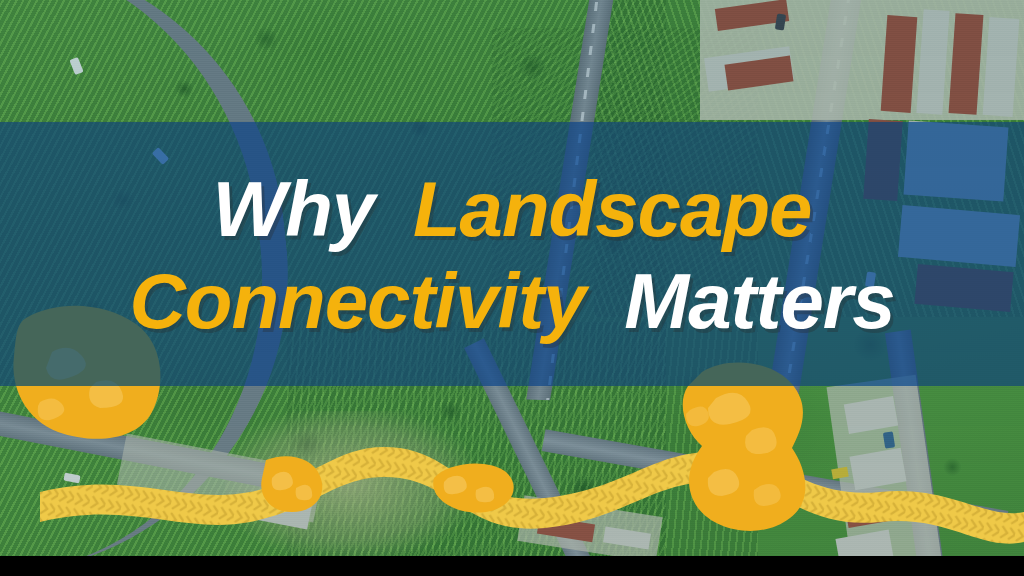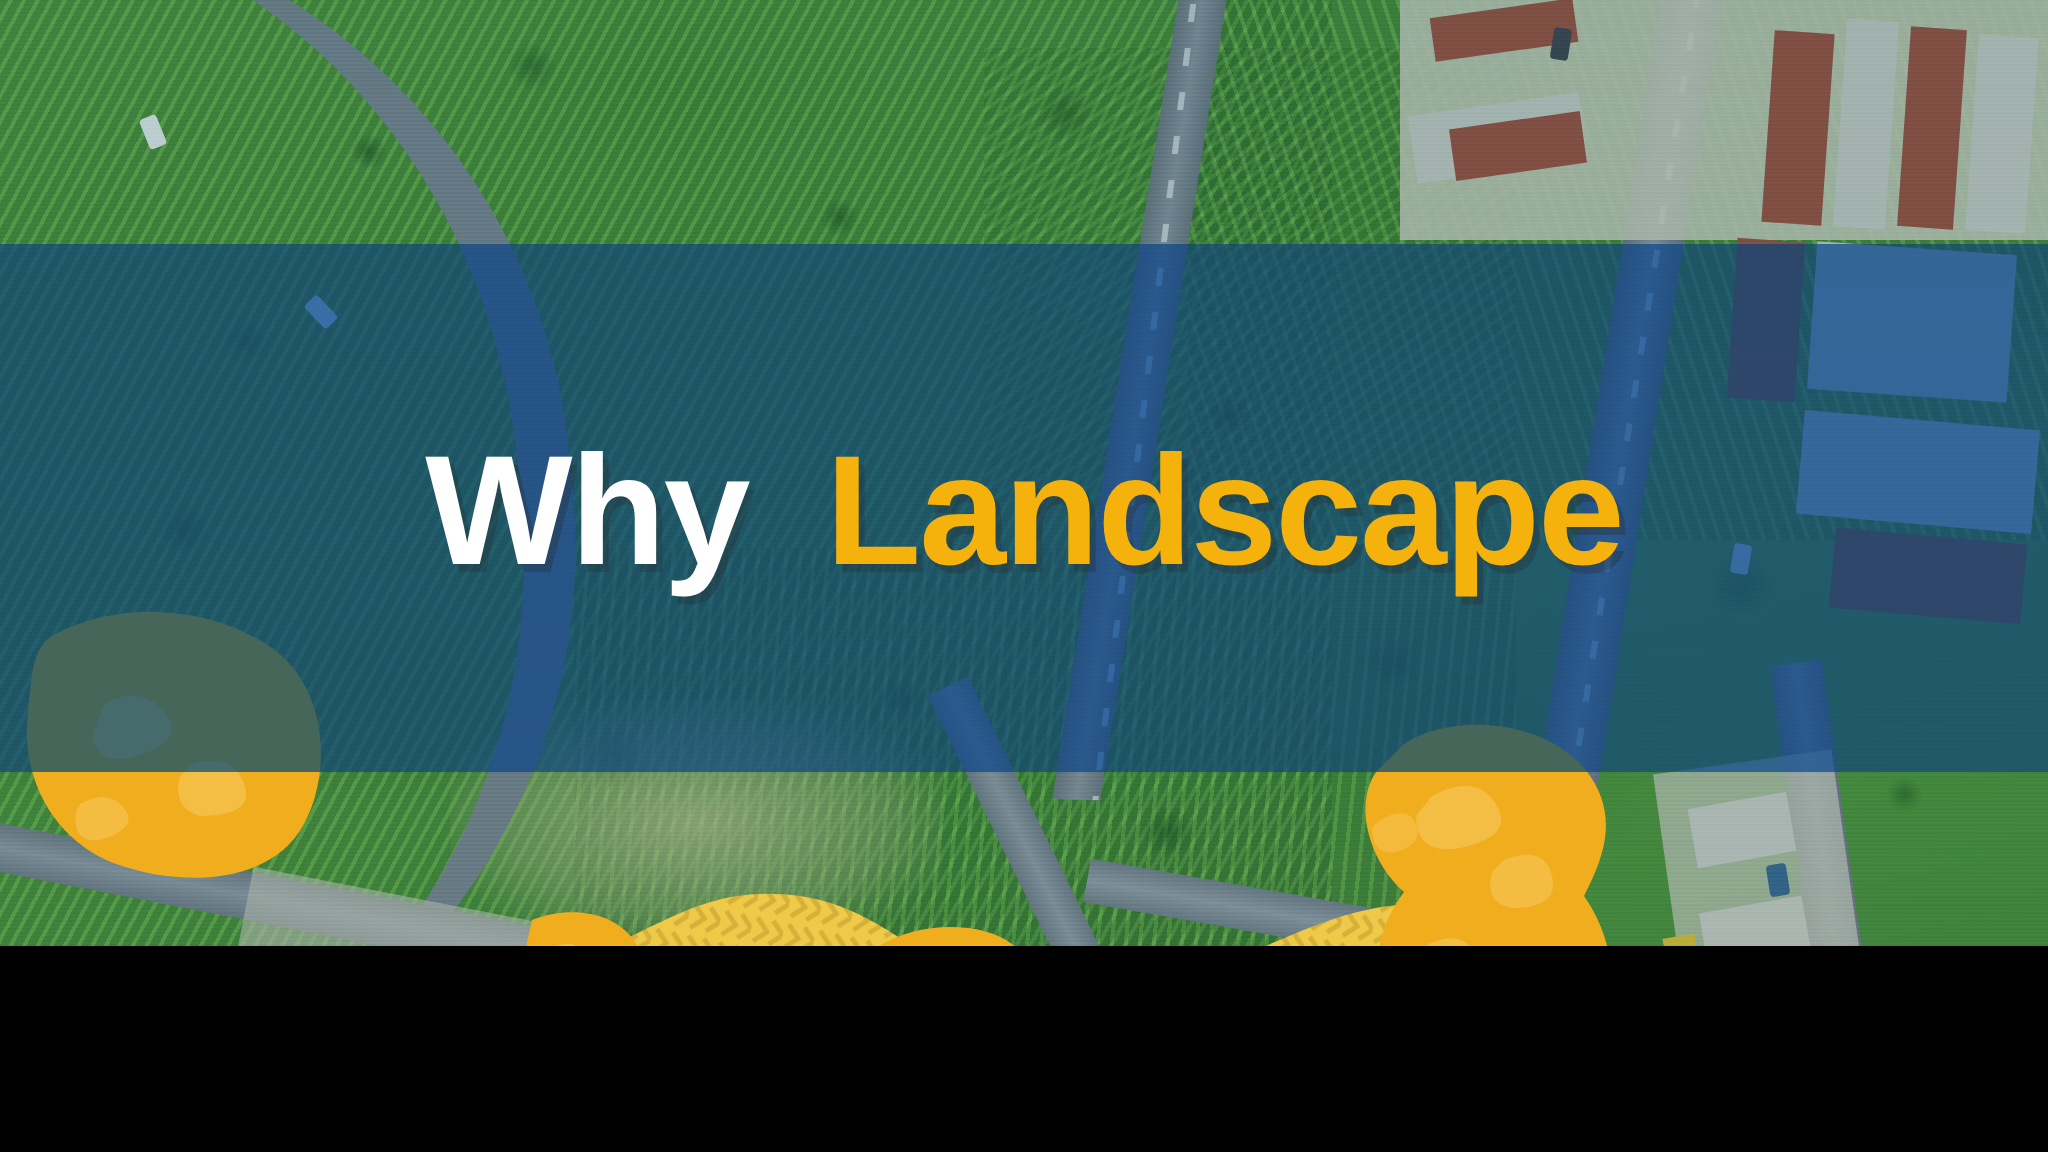--- a/index.html
+++ b/index.html
@@ -1,19 +1,20 @@
 <!DOCTYPE html>
 <html><head>
 <meta charset="utf-8">
 <style>
   html,body{margin:0;padding:0;background:#000;}
   #stage{
-    position:relative;width:1024px;height:473px;overflow:hidden;
+    position:relative;width:1024px;height:556px;overflow:hidden;
     font-family:"Liberation Sans",sans-serif;
     background:#2e5f3a;
+    font-style:italic;
   }
 
   
   .photo{position:absolute;inset:0;overflow:hidden;}
 
   
   .veg-base{
     position:absolute;inset:0;
     background:
       radial-gradient(ellipse 120px 70px at 12% 18%, #5aa24a 0%, rgba(90,162,74,0) 70%),
@@ -318,16 +319,20 @@
   </svg>
 
   <div class="blue-band" style="top:122px;height:264px;"></div>
   <div class="blue-band2" style="top:122px;height:264px;"></div>
 
   <div class="title-wrap" style="top:150px;height:210px;">
     <div class="tline">
       <span class="w-white" style="margin-right: 18px;">Why</span>
       <span class="w-yellow">Landscape</span>
     </div>
+    <div class="tline" style="margin-top:16px;">
+      <span class="w-yellow" style="margin-right: 18px;">Connectivity</span>
+      <span class="w-white">Matters</span>
+    </div>
   </div>
 
 
 </div>
 
 </body></html>

